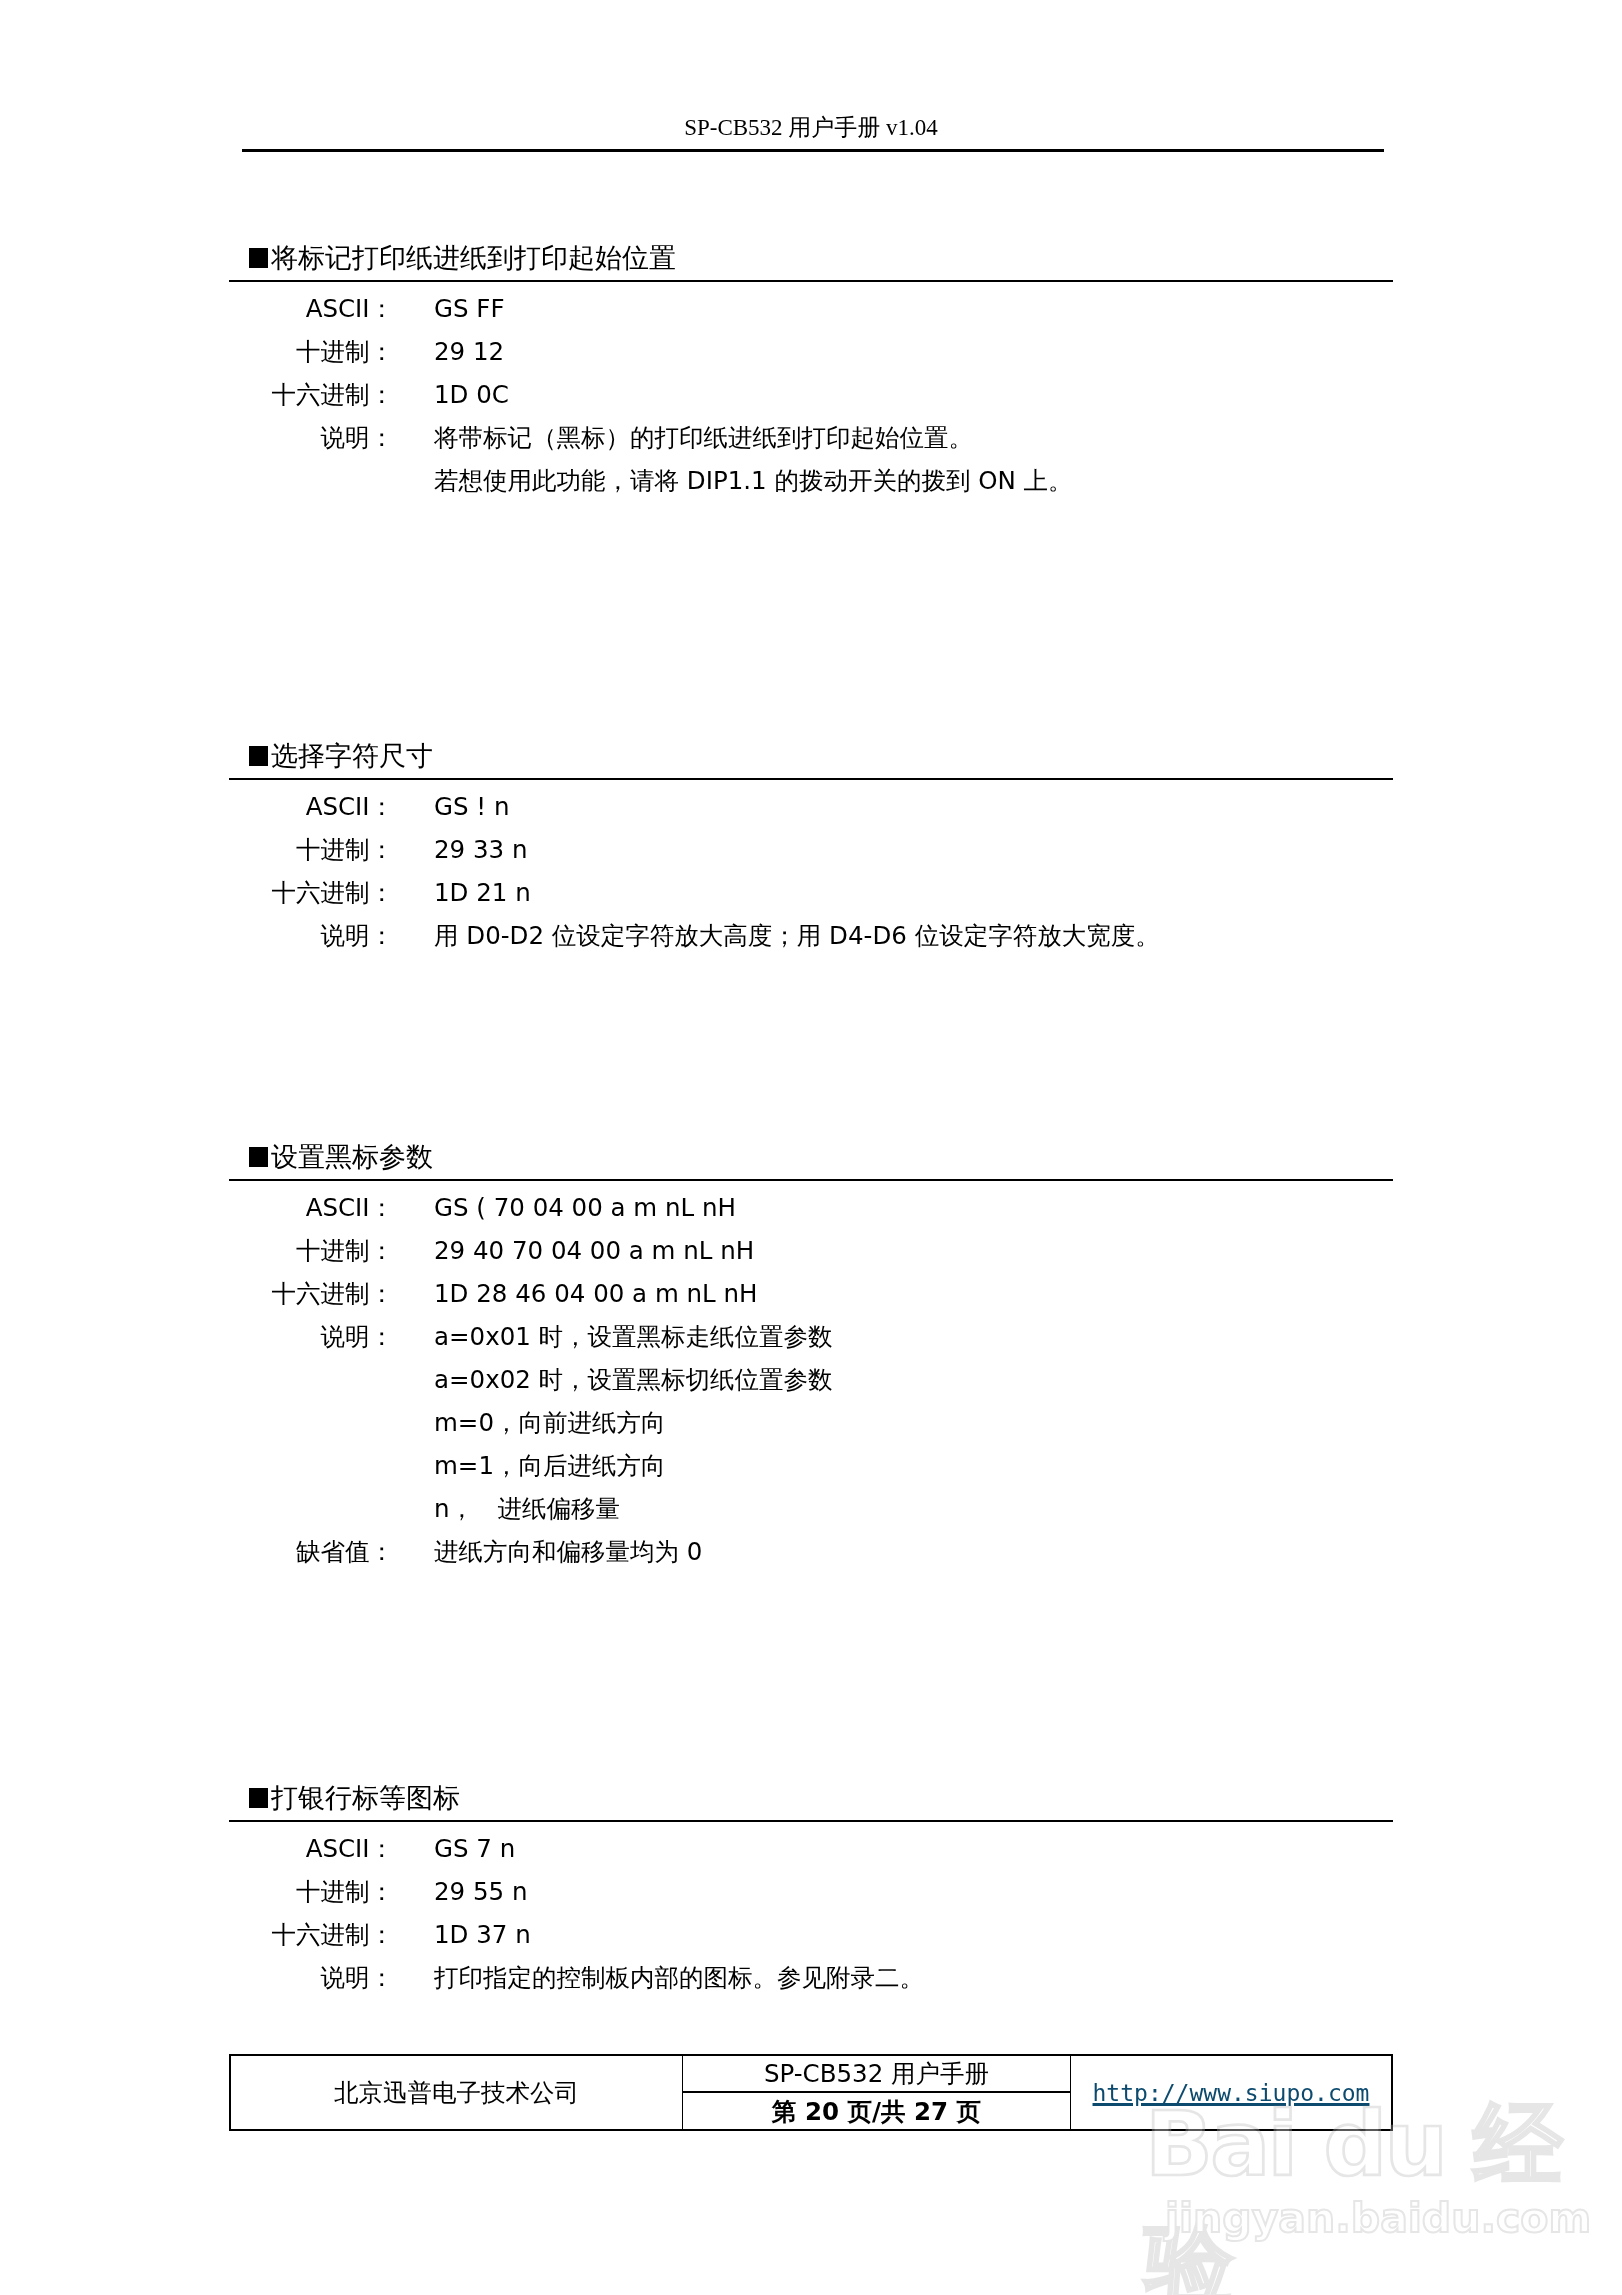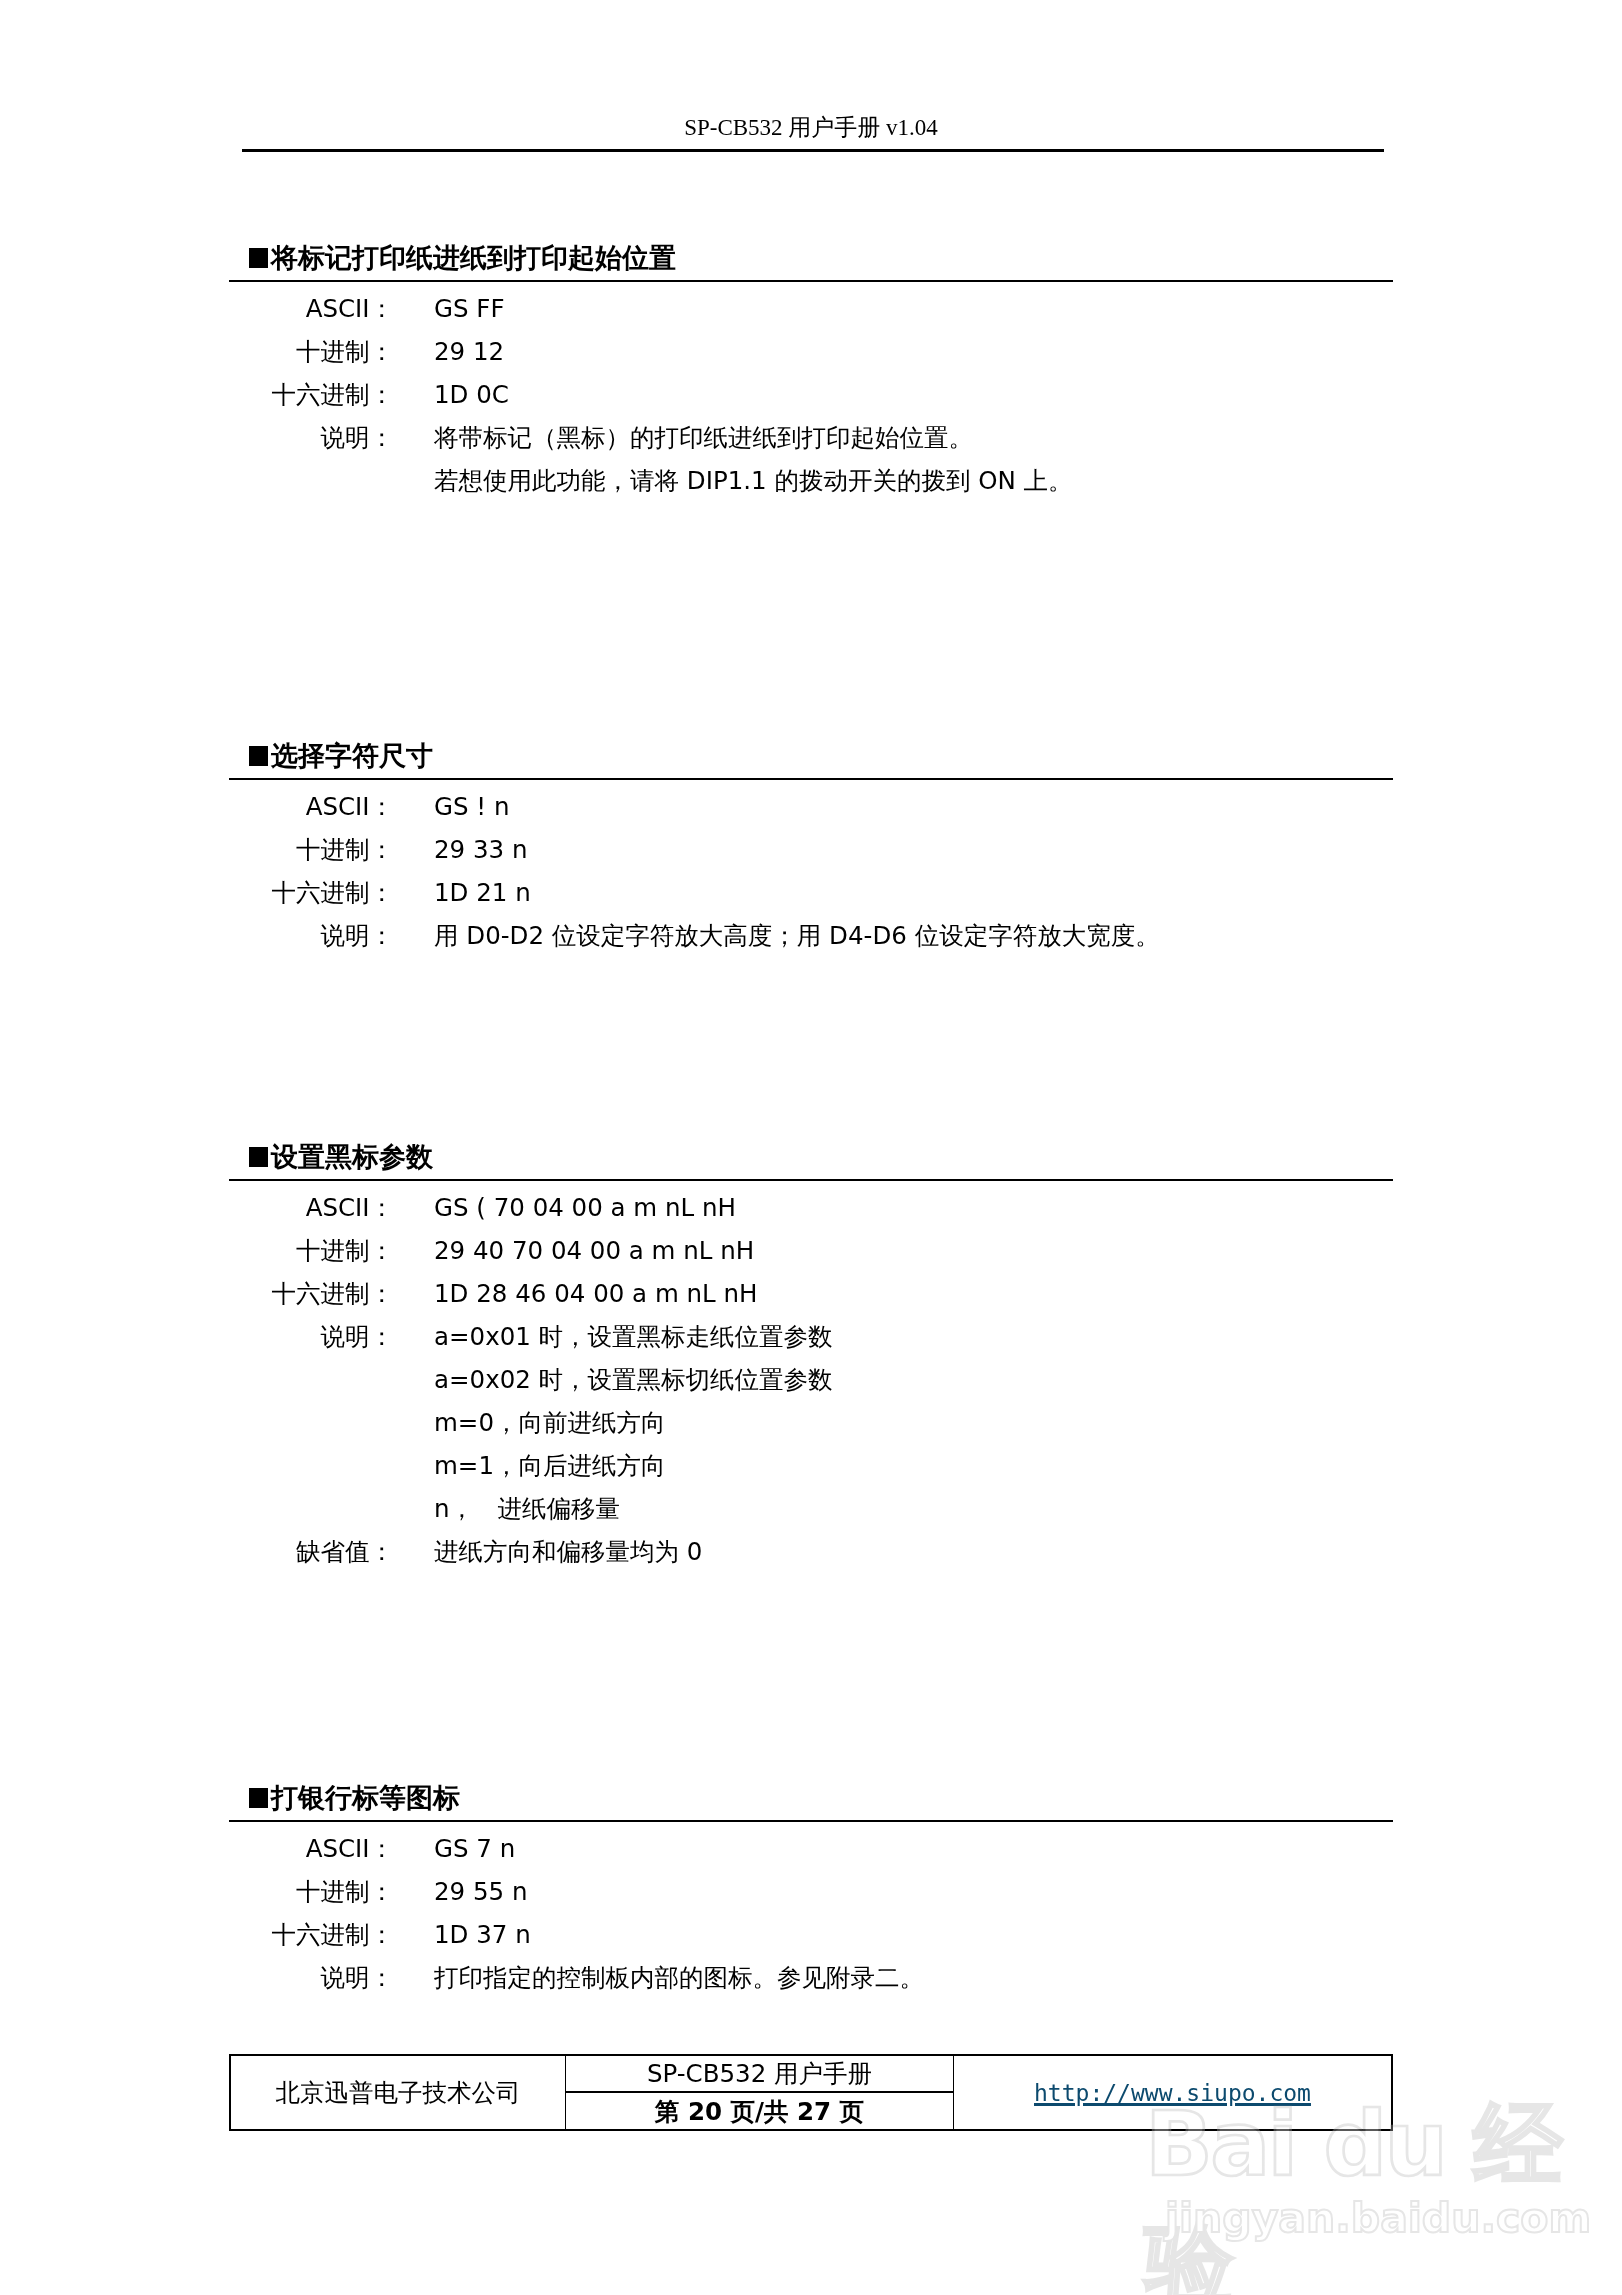--- a/index.html
+++ b/index.html
@@ -2,32 +2,32 @@
 <html style="font-size:11px"><head>
 <meta charset="utf-8">
 <style>
   html, body { margin:0; padding:0; background:#ffffff; }
   body { width:1622px; height:2295px; position:relative; overflow:hidden; color:#000; }
   .page-header { position:absolute; left:0; width:1622px; top:112px; text-align:center;
     font-family:"Liberation Serif", "DejaVu Serif", serif; font-size:23px; letter-spacing:0px; }
   .header-rule { position:absolute; left:242px; width:1142px; top:149px; height:3.4px; background:#000; }
   .section { position:absolute; left:229px; width:1164px; }
   .section-title { position:relative; height:38px; font-family:"DejaVu Sans", "Liberation Sans", sans-serif;
-    font-size:27px; line-height:38px; padding-left:20.4px; white-space:nowrap;font-weight:bold; }
+    font-size:27px; line-height:38px; padding-left:20.4px; white-space:nowrap; }
   .section-title .square { display:inline-block; width:19px; height:20.4px; background:#000; vertical-align:-1.4px; margin-right:2.7px; }
   .section-rule { height:2px; background:#000; margin-top:2.7px; }
   .rows { margin-top:5.5px; }
   .row { position:relative; height:43px; font-family:"DejaVu Sans", "Liberation Sans", sans-serif; font-size:24.5px; line-height:43px; white-space:nowrap; }
   .row .lbl { position:absolute; right:999px; text-align:right; }
   .row .val { position:absolute; left:205px; }
   .footer { position:absolute; left:229px; top:2054px; width:1164px; height:77px;
     border:2.7px solid #000; border-left-width:2px; box-sizing:border-box; display:flex;
     font-family:"DejaVu Sans", "Liberation Sans", sans-serif; font-size:24.5px; }
   .f-cell { box-sizing:border-box; display:flex; align-items:center; justify-content:center; }
-  .f-company { width:335px; border-right:1.4px solid #000;text-align:right; }
+  .f-company { width:452px; border-right:1.4px solid #000;text-align:right; }
   .f-mid { width:387px; border-right:1.4px solid #000; display:flex; flex-direction:column; }
   .f-mid .top { flex:0 0 35px; border-bottom:2px solid #000; display:flex; align-items:center; justify-content:center; }
   .f-mid .bot { flex:1; display:flex; align-items:center; justify-content:center;font-weight:bold; }
   .f-url { flex:1; }
   .f-url a { color:#0c4a6e; font-family:"DejaVu Sans Mono", "Liberation Mono", monospace; font-size:23px; text-decoration:underline; text-decoration-thickness:2.7px; }
   .watermark { position:absolute; left:1145px; top:2058px; width:423px; height:204px; opacity:0.35; pointer-events:none; }
   .wm-baidu { position:absolute; left:0; top:27px; font-family:"DejaVu Sans", sans-serif; font-weight:bold; font-size:89px; color:#fff;
     -webkit-text-stroke:2.7px #b8b8b8; letter-spacing:-2.7px; }
   .wm-jy { position:absolute; left:20px; top:136px; font-family:"DejaVu Sans", sans-serif; font-weight:bold; font-size:41px; color:#fff;
     -webkit-text-stroke:2px #b8b8b8; }

